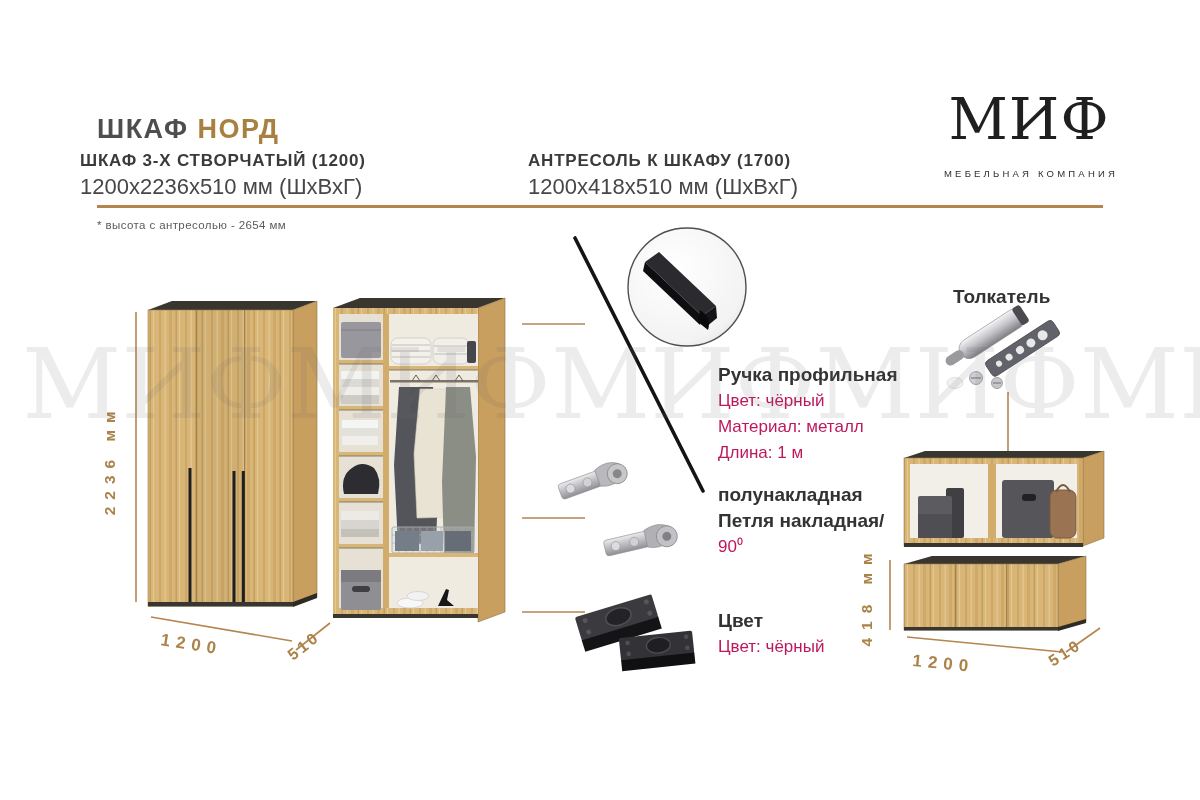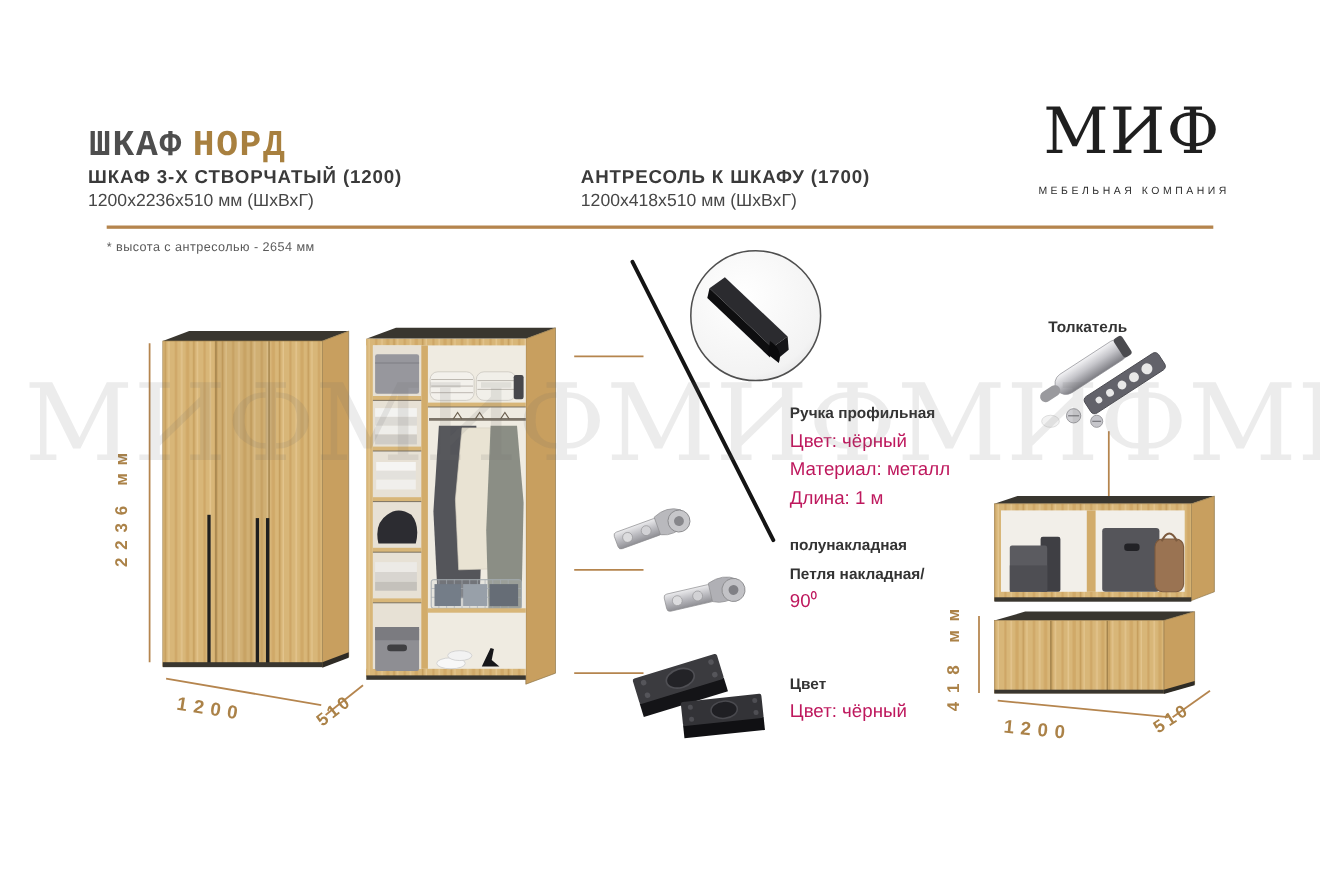--- a/index.html
+++ b/index.html
@@ -1,38 +1,38 @@
 <!DOCTYPE html>
 <html><head>
 <meta charset="utf-8">
 <style>
   html,body{margin:0;padding:0;background:#ffffff;}
   #canvas{position:relative;width:1200px;height:800px;background:#ffffff;overflow:hidden;
           font-family:"Liberation Sans",sans-serif;}
 
   
-  .hdr-title{position:absolute;left:81px;top:114px;font-size:33px;font-weight:600;
-             letter-spacing:1.5px;color:#4e4e4e;white-space:nowrap;font-family:Liberation Mono, monospace;}
+  .hdr-title{position:absolute;left:97px;top:114px;font-size:27px;font-weight:600;
+             letter-spacing:1.5px;color:#4e4e4e;white-space:nowrap;}
   .hdr-title .name{color:#a8803f;font-weight:700;margin-left:9px;}
   .prod{position:absolute;top:151px;}
   .prod.p1{left:80px;} .prod.p2{left:528px;}
   .prod-name{font-size:17px;font-weight:700;letter-spacing:0.8px;color:#3a3a3a;white-space:nowrap;}
-  .prod-dims{font-size:16px;color:#474747;margin-top:3px;white-space:nowrap;}
+  .prod-dims{font-size:22px;color:#474747;margin-top:3px;white-space:nowrap;}
   .rule{position:absolute;left:97px;top:205px;width:1006px;height:2.5px;background:#b5854e;}
   .note{position:absolute;left:97px;top:219px;font-size:11.5px;color:#5a5a5a;letter-spacing:0.4px;}
 
   
   .logo{position:absolute;left:944px;top:90px;width:170px;text-align:center;}
   .logo-name{font-family:"DejaVu Serif",serif;font-size:58px;line-height:1.02;color:#1f1f1f;
              letter-spacing:1px;}
   .logo-tag{font-size:9.5px;letter-spacing:3.2px;color:#2e2e2e;margin-top:19px;white-space:nowrap;}
 
   
   .acc{position:absolute;white-space:nowrap;}
-  .acc-title{font-size:14px;font-weight:700;color:#333;line-height:26px;}
+  .acc-title{font-size:19px;font-weight:700;color:#333;line-height:26px;}
   .acc-line{font-size:17px;color:#be185d;line-height:26px;}
   .acc-handle{left:718px;top:362px;}
   .acc-hinge{left:718px;top:482px;}
   .acc-support{left:718px;top:608px;}
   .acc-pusher{left:953px;top:284px;}
 
   
   #scene{position:absolute;left:0;top:0;z-index:1;}
   .dimv{font-family:"Liberation Sans",sans-serif;font-size:15.5px;font-weight:700;
         fill:#ab8248;letter-spacing:7px;}

